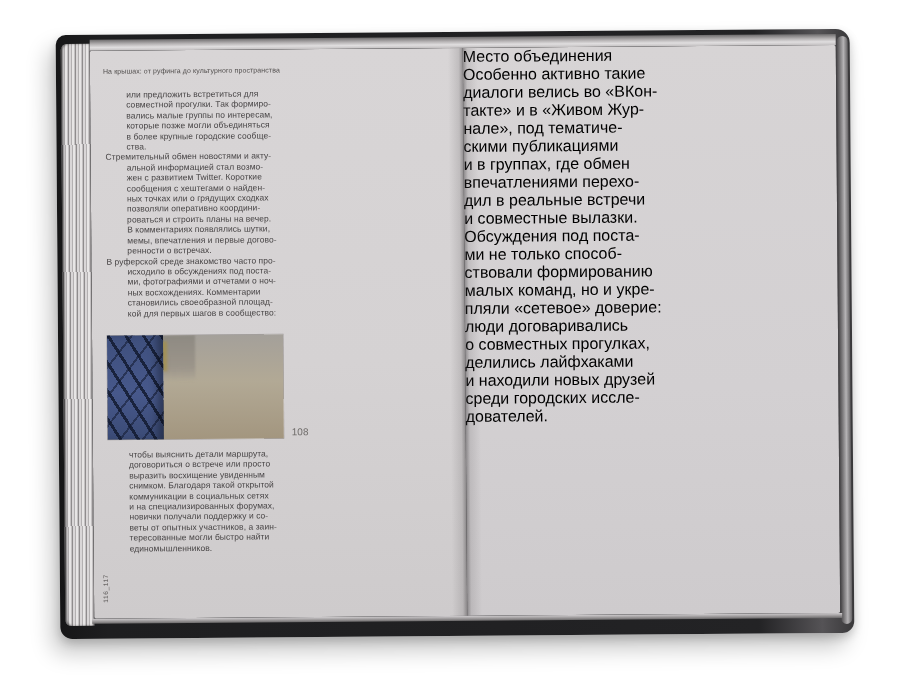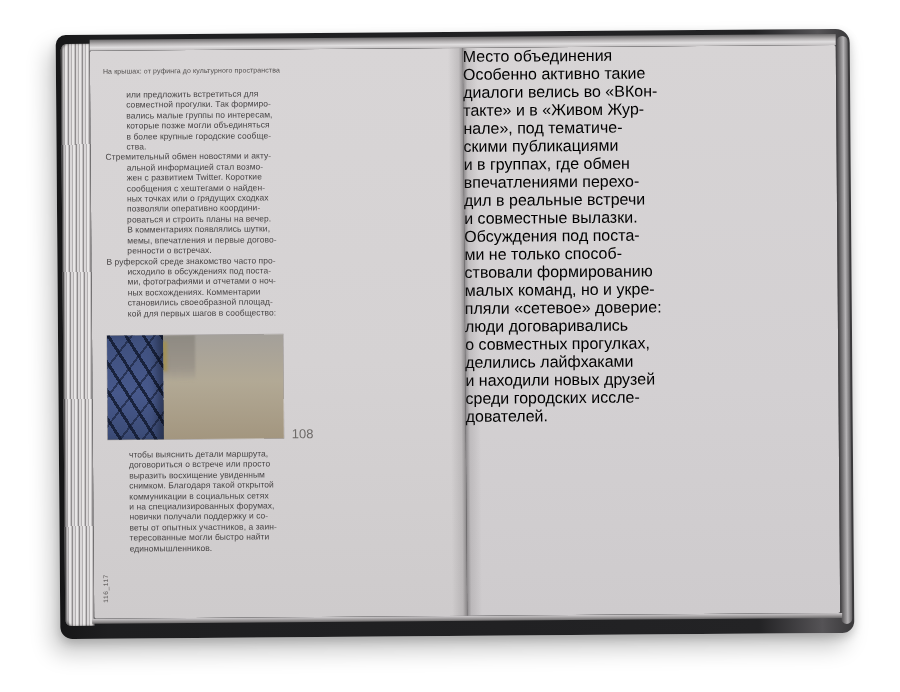--- a/index.html
+++ b/index.html
@@ -68,21 +68,21 @@
   }
   .lp-body .ln.flush{padding-left:0;}
 
   .lp-folio{
     position:absolute;left:8px;top:552px;width:46px;
     transform:rotate(-90deg);transform-origin:0 0;
     font-size:6.5px;letter-spacing:0.6px;color:#5a5756;white-space:nowrap;
   }
   .lp-caption{
     position:absolute;left:199px;top:377px;
-    font-size:13px;color:#6e6b69;
+    font-size:10px;color:#6e6b69;
   }
 
   
   .photo{
     position:absolute;left:15px;top:285px;width:176px;height:104px;
     overflow:hidden;background:linear-gradient(180deg,#a4a09a 0%,#b2a995 45%,#a3967f 100%);
     box-shadow:0 0 0 0.5px rgba(80,76,74,0.4);
   }
   .ph{position:absolute;}
   .ph-buildings{left:28px;top:0;width:60px;height:46px;

